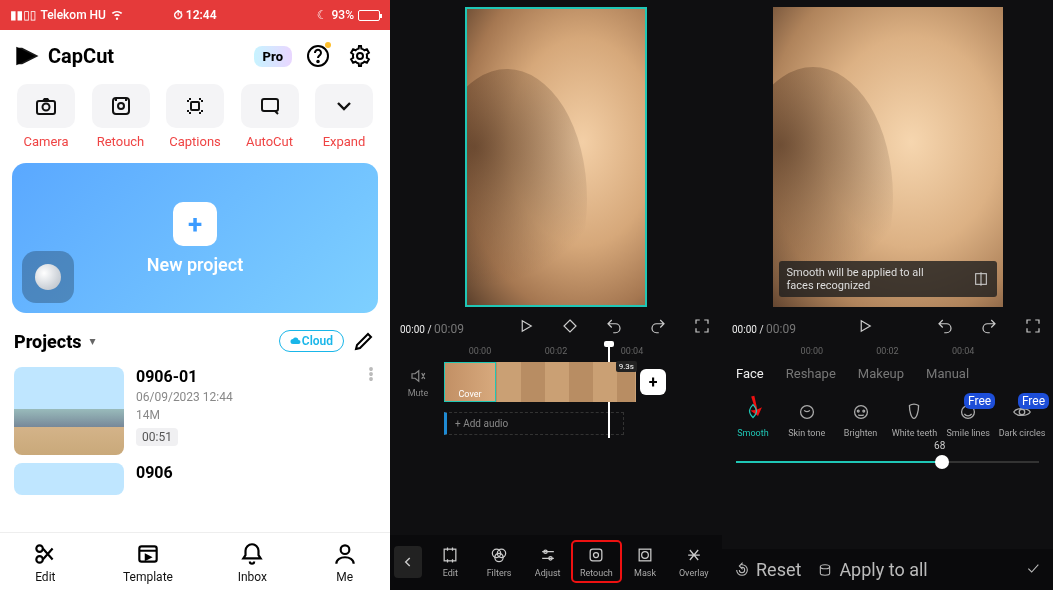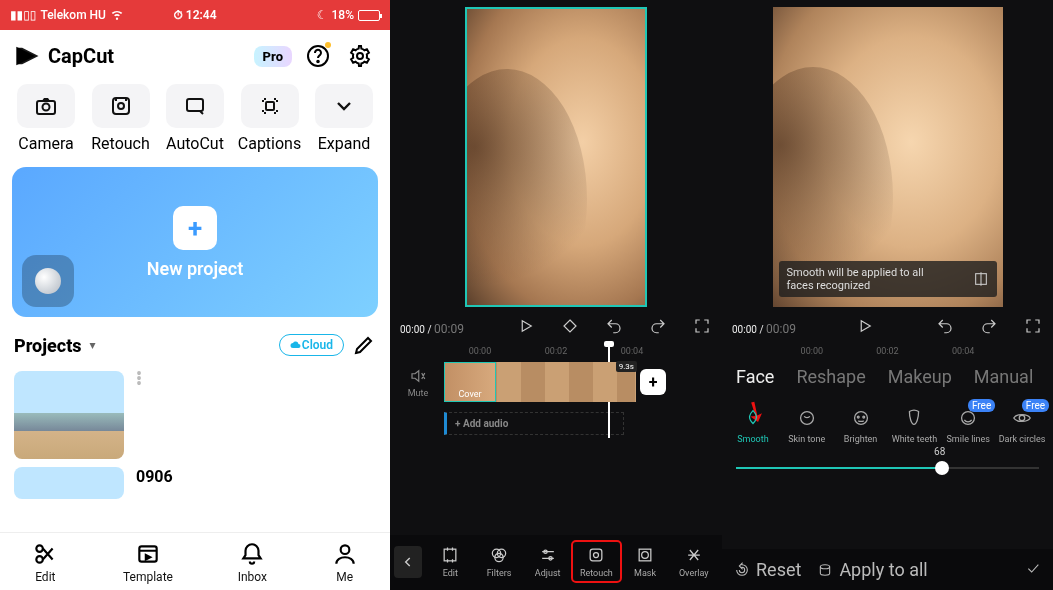--- a/index.html
+++ b/index.html
@@ -20,21 +20,21 @@
   .logo svg { width:28px; height:28px; }
   .pro { background: linear-gradient(90deg,#c7f3ff,#e9d6ff); font-weight:800; font-size:13px; padding:3px 9px; border-radius:8px; margin-left:auto;}
   .iconbtn { width:32px; height:32px; display:flex; align-items:center; justify-content:center; border-radius:50%; position:relative;}
   .iconbtn svg { width:24px; height:24px; }
   .dot { position:absolute; top:2px; right:3px; width:6px; height:6px; background:#ffbf2b; border-radius:50%; }
 
   .tools { display:flex; justify-content:space-between; padding:6px 12px 8px; }
   .tool { display:flex; flex-direction:column; align-items:center; gap:6px; width:68px;}
   .tool .chip { width:58px; height:44px; background:#f4f4f6; border-radius:10px; display:flex; align-items:center; justify-content:center; }
   .tool .chip svg { width:24px; height:24px; stroke:#111; }
-  .tool span { font-size:16px; color:#000000;}
+  .tool span { font-size:13px; color:#ef4444;}
 
   .newproj { margin:6px 12px; height:150px; border-radius:14px; background: linear-gradient(135deg,#5aa8ff,#7ed0ff); display:flex; flex-direction:column; align-items:center; justify-content:center; color:#fff; position:relative;}
   .newproj .plusbox { width:44px; height:44px; background:#fff; border-radius:10px; display:flex; align-items:center; justify-content:center; color:#3b9bff; font-size:26px; font-weight:700; margin-bottom:8px;}
   .newproj .lbl { font-size:18px; font-weight:600;}
   .orbit { position:absolute; left:10px; bottom:10px; width:52px; height:52px; border-radius:14px; background:rgba(0,0,0,.25); display:flex; align-items:center; justify-content:center;}
   .orbit::after{content:"";width:26px;height:26px;border-radius:50%;background:radial-gradient(circle at 35% 35%, #fff 0%, #cfd4da 60%, #b7bcc3 100%);}
 
   .projhdr { display:flex; align-items:center; padding:10px 14px 6px; gap:8px;}
   .projhdr h2 { font-size:18px; font-weight:800;}
   .caret { font-size:12px; color:#666;}
@@ -79,39 +79,39 @@
   .mutecol svg{width:18px;height:18px;}
   .tlstrip{flex:1;height:40px;display:flex;gap:0;position:relative;}
   .clip{height:40px;background:linear-gradient(90deg,#c29065,#d7a97d);border:1px solid #1fc7b6;position:relative;display:flex;align-items:flex-end;justify-content:center;font-size:9px;color:#fff;padding:2px;}
   .clip.cover{width:52px;}
   .clip.main{width:140px;border-color:transparent;background:repeating-linear-gradient(90deg,#caa074 0 24px,#b88d63 24px 48px);}
   .clip .tag{position:absolute;top:-2px;right:-2px;background:#222;font-size:8px;padding:1px 3px;border-radius:2px;}
   .plusclip{width:26px;height:26px;background:#fff;border-radius:6px;align-self:center;display:flex;align-items:center;justify-content:center;font-weight:700;color:#000;margin-left:4px;}
   .playhead{position:absolute;left:164px;top:-16px;bottom:-36px;width:2px;background:#fff;}
   .playhead::before{content:"";position:absolute;top:-5px;left:-4px;width:10px;height:6px;background:#fff;border-radius:2px;}
 
-  .addaudio{margin:6px 0 0 54px;width:180px;font-size:10px;color:#888;border:1px dashed #333;border-left:3px solid #1f8bd4;padding:5px 8px;font-weight:bold;}
+  .addaudio{margin:6px 0 0 54px;width:180px;font-size:10px;color:#888;border:1px dashed #333;border-left:3px solid #1f8bd4;padding:5px 8px;}
 
   .btmtools2{position:absolute;bottom:0;left:0;right:0;display:flex;align-items:center;gap:0;padding:6px 4px 8px;background:#0a0a0c;}
   .back2{width:28px;height:32px;background:#222;display:flex;align-items:center;justify-content:center;border-radius:4px;margin-right:4px;}
   .t2{flex:1;display:flex;flex-direction:column;align-items:center;gap:3px;font-size:9px;color:#aaa;padding:4px 2px;border-radius:4px;}
   .t2 svg{width:20px;height:20px;stroke:#ccc;fill:none;stroke-width:1.5;}
   .t2.sel{outline:2.5px solid #e11;outline-offset:-1px;}
 
   
   .p3 { width:331px; height:590px; background:#0f0f11; position:relative; color:#c8c8c8; overflow:hidden;}
-  .tabsR{display:flex;gap:22px;padding:8px 14px 4px;font-size:18px;}
+  .tabsR{display:flex;gap:22px;padding:8px 14px 4px;font-size:13px;}
   .tabsR .tab{color:#777;}
   .tabsR .tab.active{color:#eee;}
   .arrow{position:absolute;color:#e11;font-size:28px;transform:rotate(30deg);}
   .rrow{display:flex;justify-content:space-around;padding:16px 4px 6px;}
   .rit{display:flex;flex-direction:column;align-items:center;gap:5px;font-size:9px;color:#aaa;position:relative;width:50px;text-align:center;}
   .rit.active{color:#1fc7b6;}
   .rit svg{width:22px;height:22px;stroke:currentColor;fill:none;stroke-width:1.4;}
-  .badge{position:absolute;top:-8px;right:-2px;background:#3b82f6;color:#fff;font-size:10px;padding:1px 4px;border-radius:6px;}
+  .badge{position:absolute;top:-8px;right:-2px;background:#1d4ed8;color:#fff;font-size:12px;padding:1px 4px;border-radius:6px;}
   .slider{position:relative;margin:8px 14px;height:20px;}
   .track{position:absolute;top:9px;left:0;right:0;height:2px;background:#333;}
   .trackfill{position:absolute;top:9px;left:0;height:2px;background:#1fc7b6;}
   .knob{position:absolute;top:3px;width:14px;height:14px;background:#fff;border-radius:50%;}
   .sval{position:absolute;top:-12px;font-size:10px;color:#ccc;}
   .btm3{position:absolute;bottom:0;left:0;right:0;display:flex;align-items:center;padding:10px 12px;gap:16px;font-size:18px;color:#bbb;background:#0a0a0c;}
   .btm3 svg{width:16px;height:16px;stroke:#bbb;fill:none;stroke-width:1.6;}
   .btm3 .chk{margin-left:auto;}
 </style>
 </head>
@@ -124,21 +124,21 @@
       <span>Telekom HU</span>
       <span>
         <svg viewBox="0 0 24 24" width="14" height="14" fill="#fff">
             <path d="M12 18a2 2 0 100 4 2 2 0 000-4zm-5-4a8 8 0 0110 0l-2 2a5 5 0 00-6 0zm-4-4a14 14 0 0118 0l-2 2a11 11 0 00-14 0z"></path>
           </svg>
       </span>
     </div>
     <span class="sb-time">⏱ <span>12:44</span></span>
     <div class="sb-right">
       <span>☾</span>
-      <span>18%</span>
+      <span>93%</span>
       <span class="batt"><span class="fill"></span></span>
     </div>
   </div>
 
   <div class="hdr">
     <div class="logo">
       <svg viewBox="0 0 24 24" fill="#000">
           <path d="M3 5l14 7-14 7zM3 5h4l14 7-14 7H3l14-7z" opacity=".9"></path>
           <path d="M2 4l16 8L2 20V4z"></path>
         </svg>
@@ -178,34 +178,34 @@
             <rect x="4" y="4" width="16" height="16" rx="3"></rect>
             <circle cx="12" cy="12" r="3"></circle>
             <path d="M7 4v3M17 4v3"></path>
           </svg>
         </div>
         <span>Retouch</span>
       </div>
     <div class="tool">
         <div class="chip">
           <svg viewBox="0 0 24 24" fill="none" stroke-width="2">
-            <rect x="4" y="5" width="16" height="12" rx="2"></rect>
-            <path d="M17 17l3 3"></path>
-          </svg>
-        </div>
-        <span>AutoCut</span>
+            <path d="M6 5h2M6 19h2M16 5h2M16 19h2M5 6v2M5 16v2M19 6v2M19 16v2"></path>
+            <rect x="8" y="8" width="8" height="8" rx="1"></rect>
+          </svg>
+        </div>
+        <span>Captions</span>
       </div>
     <div class="tool">
         <div class="chip">
           <svg viewBox="0 0 24 24" fill="none" stroke-width="2">
-            <path d="M6 5h2M6 19h2M16 5h2M16 19h2M5 6v2M5 16v2M19 6v2M19 16v2"></path>
-            <rect x="8" y="8" width="8" height="8" rx="1"></rect>
-          </svg>
-        </div>
-        <span>Captions</span>
+            <rect x="4" y="5" width="16" height="12" rx="2"></rect>
+            <path d="M17 17l3 3"></path>
+          </svg>
+        </div>
+        <span>AutoCut</span>
       </div>
     <div class="tool">
         <div class="chip">
           <svg viewBox="0 0 24 24" fill="none" stroke-width="2.4">
             <path d="M6 9l6 6 6-6"></path>
           </svg>
         </div>
         <span>Expand</span>
       </div>
   </div>
@@ -226,20 +226,26 @@
         </svg>
       <span>Cloud</span>
     </div>
     <svg class="pencil" viewBox="0 0 24 24" fill="none" stroke="#000" stroke-width="2">
         <path d="M4 20l4-1 11-11-3-3L5 16l-1 4z"></path>
       </svg>
   </div>
 
   <div class="proj">
     <div class="thumb1"></div>
+    <div class="pinfo">
+      <div class="pname">0906-01</div>
+      <div class="pmeta">06/09/2023 12:44</div>
+      <div class="pmeta">14M</div>
+      <div class="dur">00:51</div>
+    </div>
     <div class="kebab">
         <div>•</div>
         <div>•</div>
         <div>•</div>
       </div>
   </div>
 
   <div class="proj" style="padding-top:0">
     <div class="thumb2"></div>
     <div class="pinfo">

